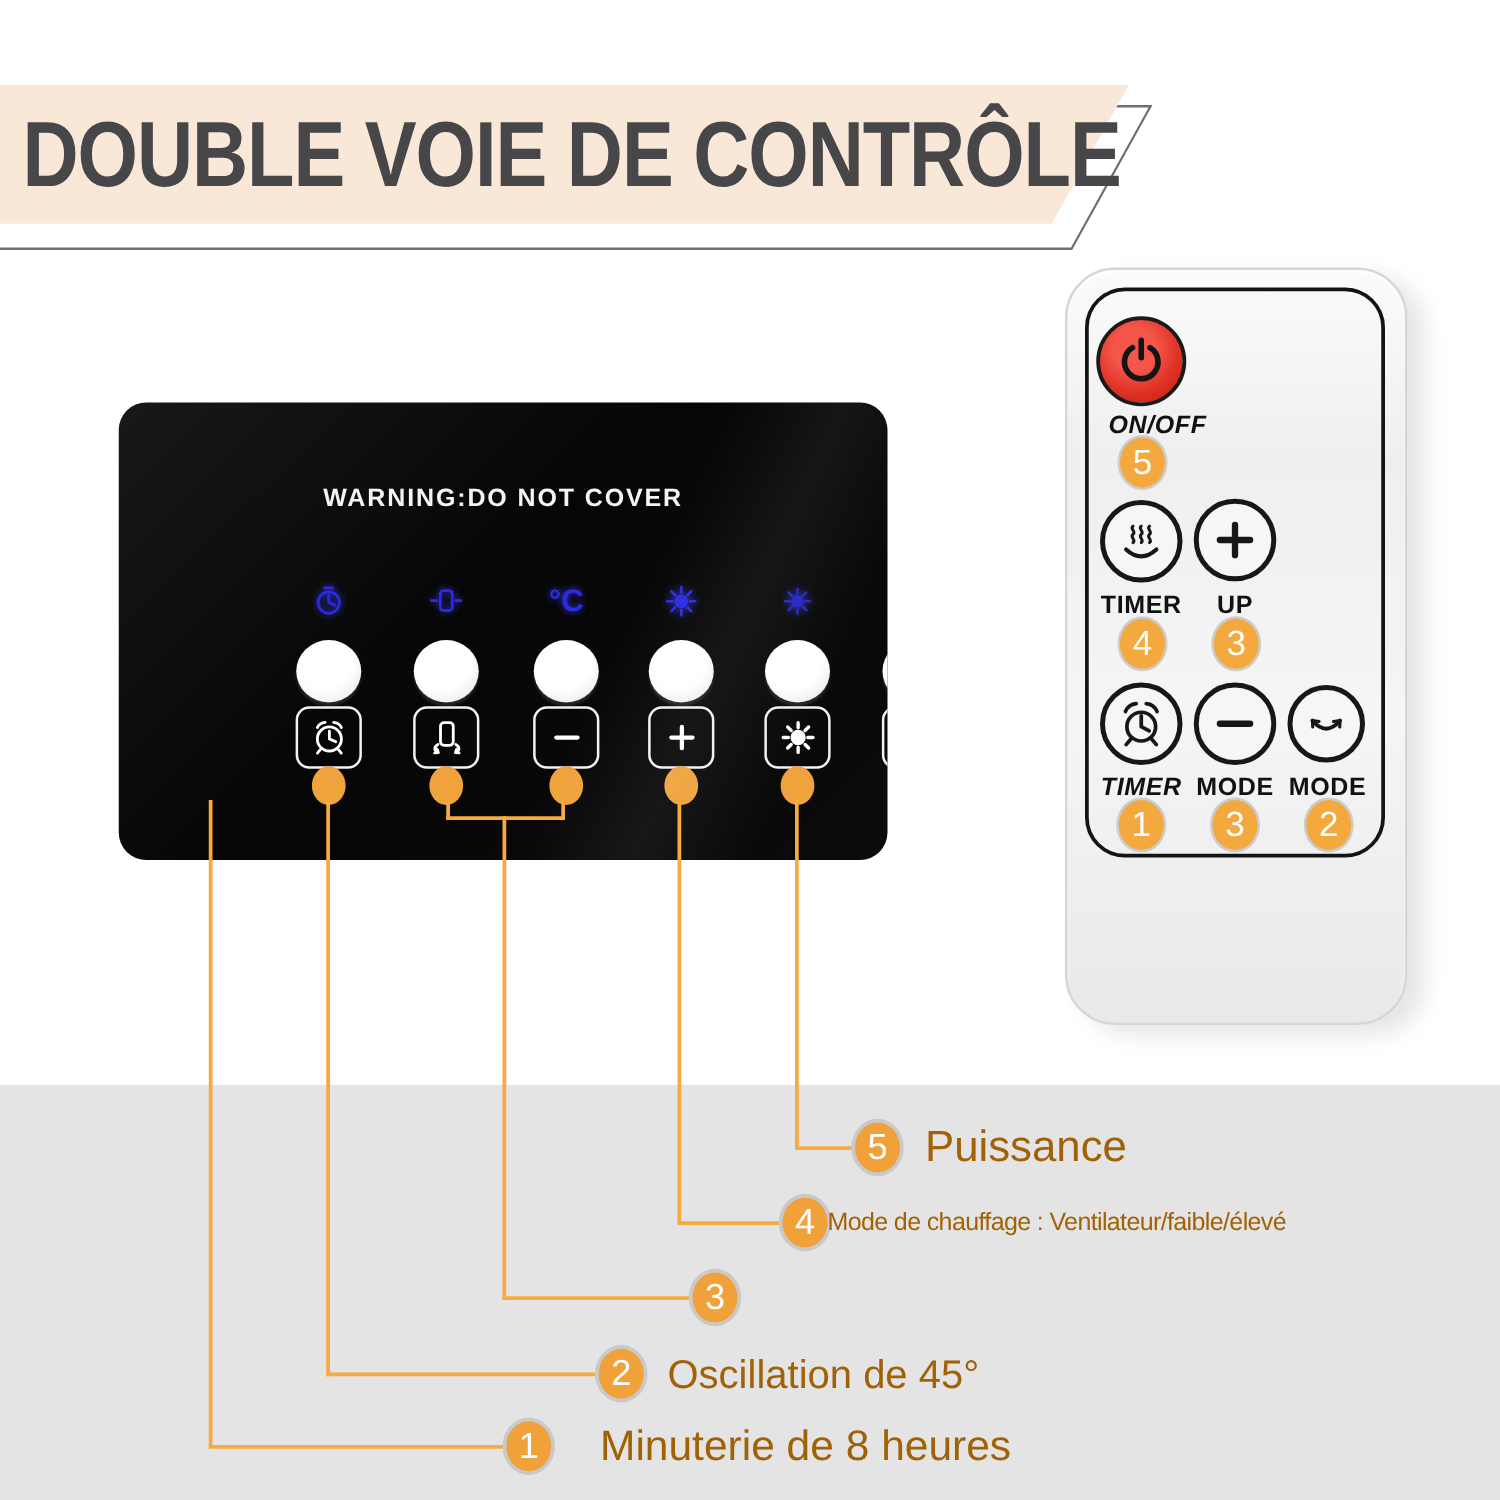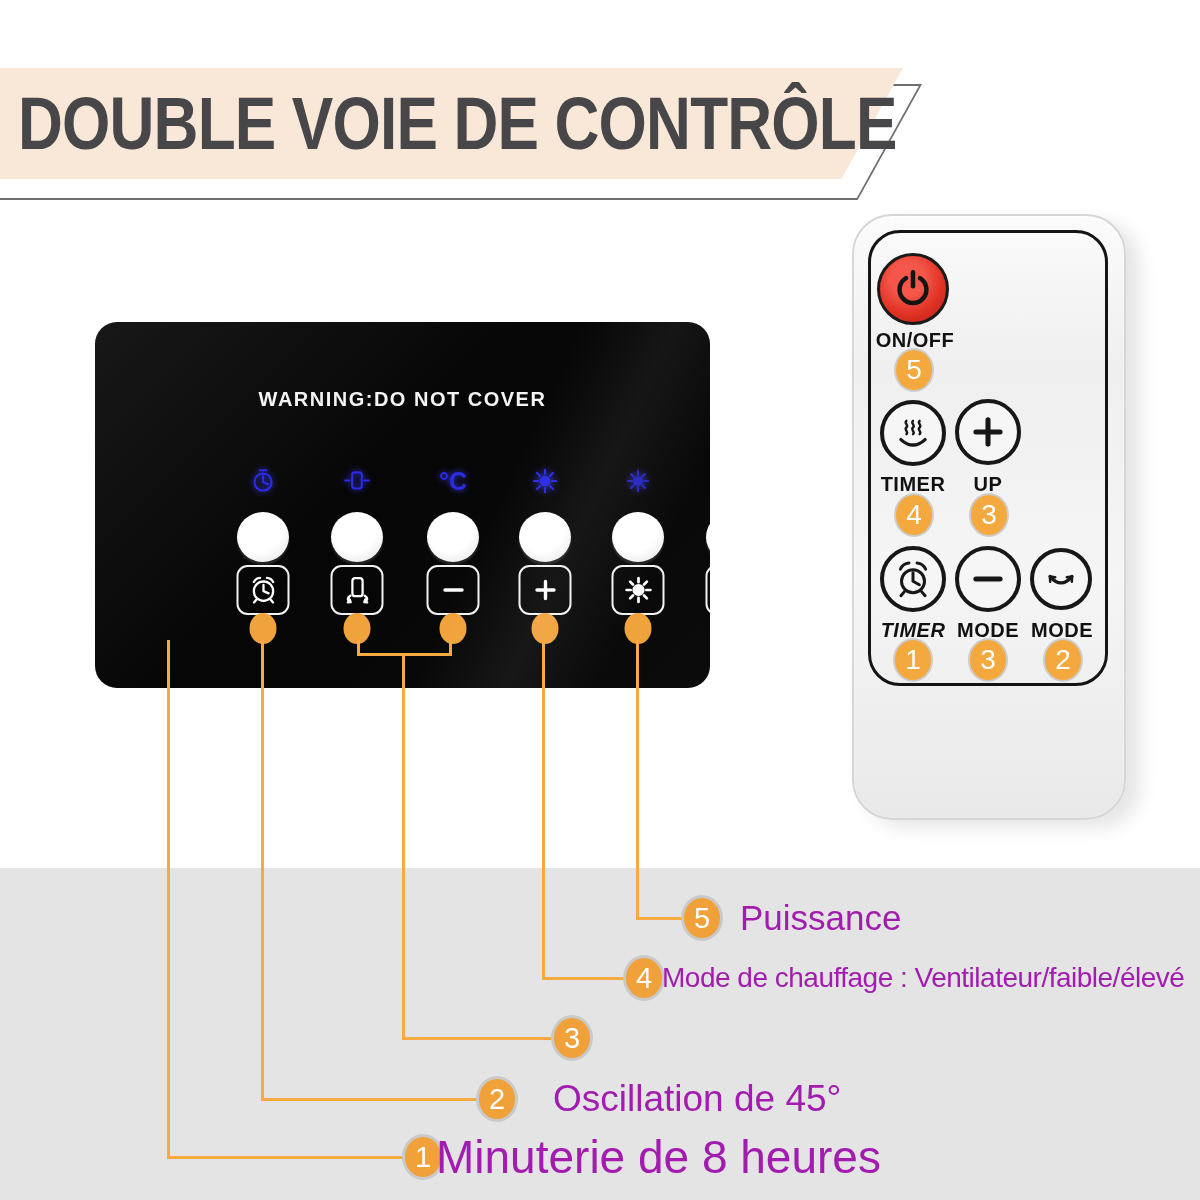--- a/index.html
+++ b/index.html
@@ -61,21 +61,21 @@
   }
   
   .oline{position:absolute;background:#F6AA3F;z-index:3;}
   .gray-band{position:absolute;left:0;top:868px;width:1200px;height:332px;background:#E4E4E4;}
   .badge{
     position:absolute;width:42px;height:46px;border-radius:50%;background:#F1A13A;
     border:3px solid #C9C9C9;box-sizing:border-box;display:flex;align-items:center;justify-content:center;
     color:#ffffff;font-size:29px;z-index:4;
   }
   .legend-label{
-    position:absolute;color:#a21caf;line-height:46px;white-space:nowrap;z-index:4;
+    position:absolute;color:#a16207;line-height:46px;white-space:nowrap;z-index:4;
   }
   
   .remote{
     position:absolute;left:852px;top:214px;width:274px;height:606px;border-radius:40px;
     background:linear-gradient(180deg,#fbfbfb 0%,#efefef 25%,#f5f5f5 60%,#e9e9e9 100%);
     border:2px solid #d6d6d6;box-sizing:border-box;
     box-shadow:14px 8px 18px rgba(0,0,0,0.10), inset 0 2px 2px #ffffff;
   }
   .remote-outline{
     position:absolute;left:14px;top:14px;width:240px;height:456px;
@@ -223,40 +223,40 @@
   <div class="oline" style="left:541.5px;top:640px;width:3px;height:339px;"></div>
   <div class="oline" style="left:541.5px;top:976.5px;width:84px;height:3px;"></div>
 
   <div class="oline" style="left:635.5px;top:640px;width:3px;height:279px;"></div>
   <div class="oline" style="left:635.5px;top:916.5px;width:48px;height:3px;"></div>
 
   <div class="badge" style="left:681px;top:895px;">5</div>
   <div class="legend-label" style="left:740px;top:895px;font-size:35px;">Puissance</div>
 
   <div class="badge" style="left:623px;top:955px;">4</div>
-  <div class="legend-label" style="left:662px;top:955px;font-size:28px;letter-spacing:-0.5px;">Mode de chauffage : Ventilateur/faible/élevé</div>
+  <div class="legend-label" style="left:662px;top:955px;font-size:20px;letter-spacing:-0.5px;">Mode de chauffage : Ventilateur/faible/élevé</div>
 
   <div class="badge" style="left:551px;top:1015px;">3</div>
 
   <div class="badge" style="left:476px;top:1076px;">2</div>
-  <div class="legend-label" style="left:553px;top:1076px;font-size:37px;">Oscillation de 45°</div>
+  <div class="legend-label" style="left:534px;top:1076px;font-size:32px;">Oscillation de 45°</div>
 
   <div class="badge" style="left:402px;top:1134px;">1</div>
-  <div class="legend-label" style="left:436px;top:1134px;font-size:46px;">Minuterie de 8 heures</div>
+  <div class="legend-label" style="left:480px;top:1134px;font-size:34px;">Minuterie de 8 heures</div>
 
   <div class="remote">
     <div class="remote-outline"></div>
 
     <div class="rpower">
       <svg width="42" height="42" viewBox="0 0 30 30" fill="none" stroke="#141414" stroke-width="3.2" stroke-linecap="round">
         <path d="M10 7.2 a9.6 9.6 0 1 0 10 0"></path>
         <path d="M15 3 V13"></path>
       </svg>
     </div>
-    <div class="rlabel" style="left:61px;top:113px;">ON/OFF</div>
+    <div class="rlabel" style="left:72px;top:113px;font-style:italic;">ON/OFF</div>
     <div class="rbadge" style="left:60px;top:132px;">5</div>
 
     <div class="rbtn" style="left:59px;top:217px;">
       <svg width="44" height="44" viewBox="0 0 40 40" fill="none" stroke="#171717" stroke-linecap="round">
         <path d="M9 26 q11 10 22 0" stroke-width="3"></path>
         <path d="M14 9 c-2.6 2 2.6 4 0 6 c-2.6 2 2.6 4 0 6" stroke-width="2.2"></path>
         <path d="M20 9 c-2.6 2 2.6 4 0 6 c-2.6 2 2.6 4 0 6" stroke-width="2.2"></path>
         <path d="M26 9 c-2.6 2 2.6 4 0 6 c-2.6 2 2.6 4 0 6" stroke-width="2.2"></path>
       </svg>
     </div>

